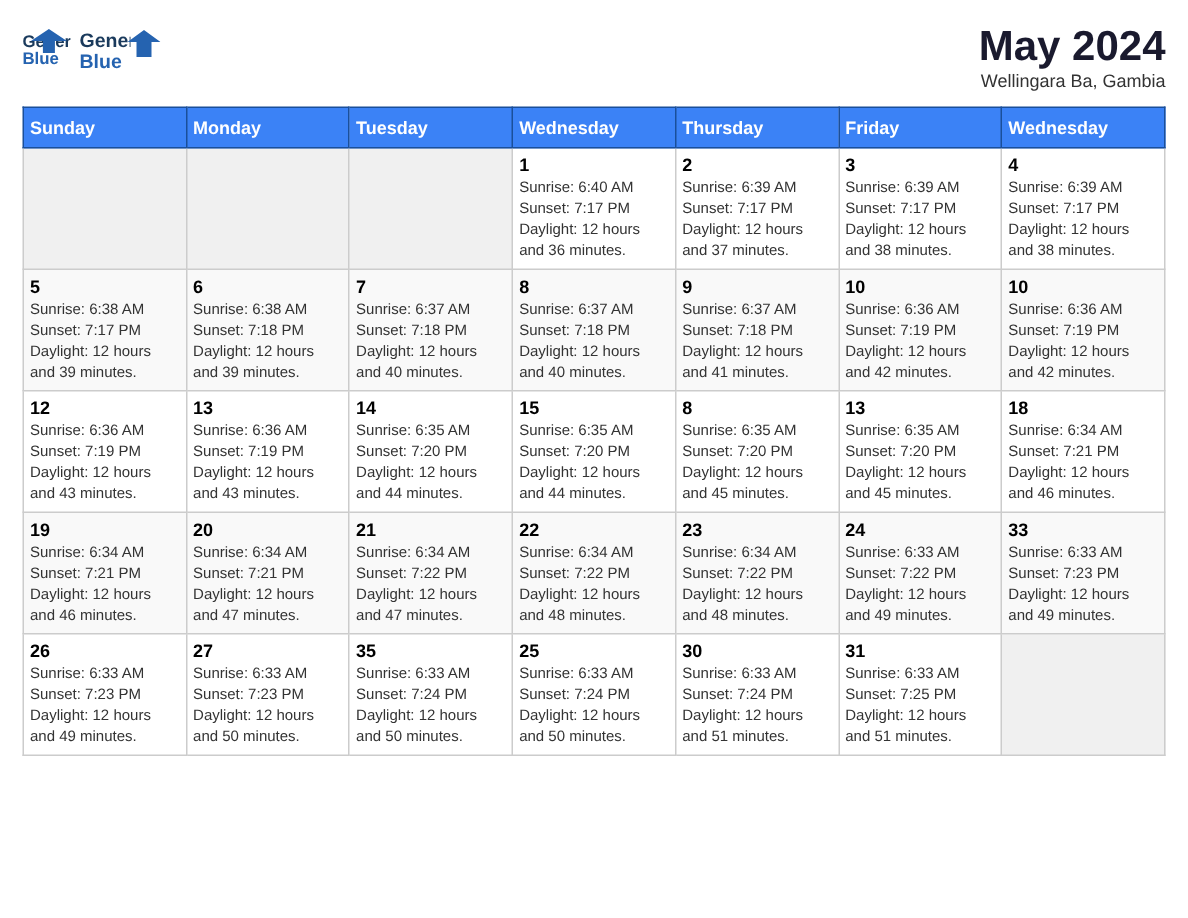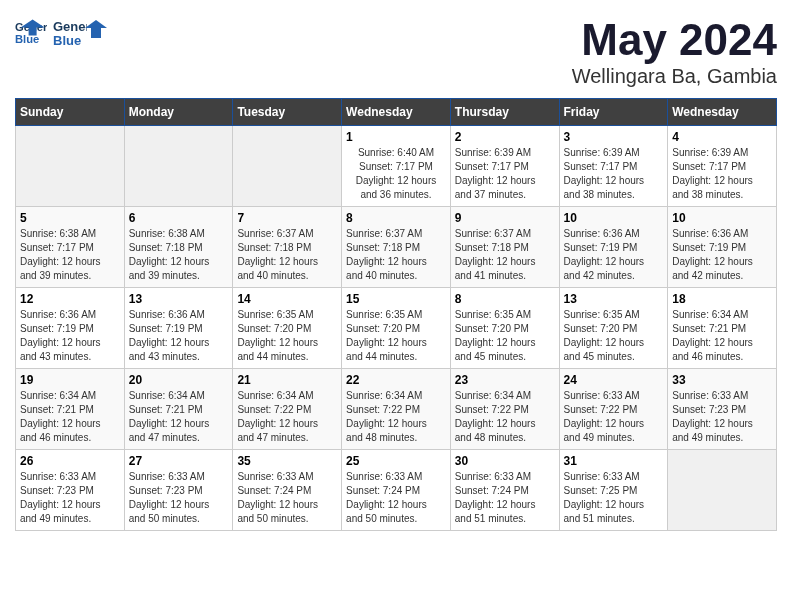--- a/index.html
+++ b/index.html
@@ -22,35 +22,35 @@
     }
     .logo-icon {
       width: 32px;
       height: 32px;
       margin-right: 4px;
     }
     .title-block {
       text-align: right;
     }
     .main-title {
-      font-size: 44px;
+      font-size: 28px;
       font-weight: bold;
       color: #1a1a2e;
     }
     .subtitle {
-      font-size: 20px;
+      font-size: 12px;
       color: #333;
     }
     table {
       width: 100%;
       border-collapse: collapse;
       font-size: 11px;
     }
     thead tr th {
-      background-color: #404040;
+      background-color: #3b82f6;
       color: #fff;
       padding: 6px 4px;
       text-align: left;
       font-size: 12px;
       font-weight: bold;
       border: 1px solid #1a4f9a;
     }
     tbody tr td {
       border: 1px solid #ccc;
       padding: 4px;
@@ -119,21 +119,21 @@
       <th>Wednesday</th>
     </tr>
   </thead>
   <tbody id="calendar-body">
   <tr>
         <td class="empty-cell"></td>
         <td class="empty-cell"></td>
         <td class="empty-cell"></td>
         <td>
           <div class="day-number">1</div>
-          <div class="day-info" style="white-space: pre-line; text-align: center;">Sunrise: 6:40 AM
+          <div class="day-info" style="white-space: pre-line;">Sunrise: 6:40 AM
 Sunset: 7:17 PM
 Daylight: 12 hours
 and 36 minutes.</div>
         </td>
         <td>
           <div class="day-number">2</div>
           <div class="day-info" style="white-space: pre-line;">Sunrise: 6:39 AM
 Sunset: 7:17 PM
 Daylight: 12 hours
 and 37 minutes.</div>

